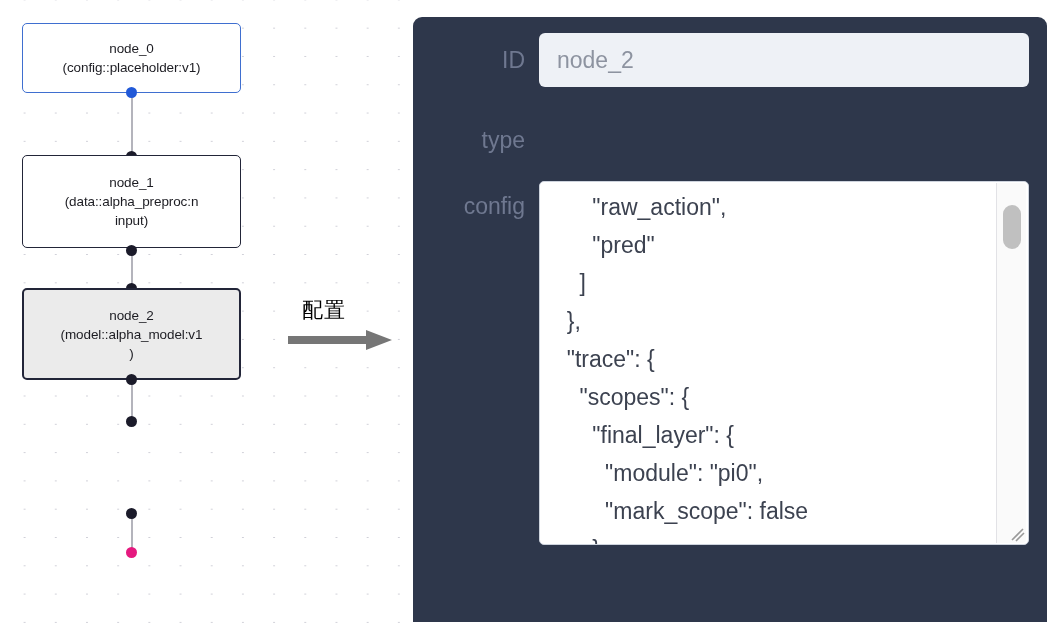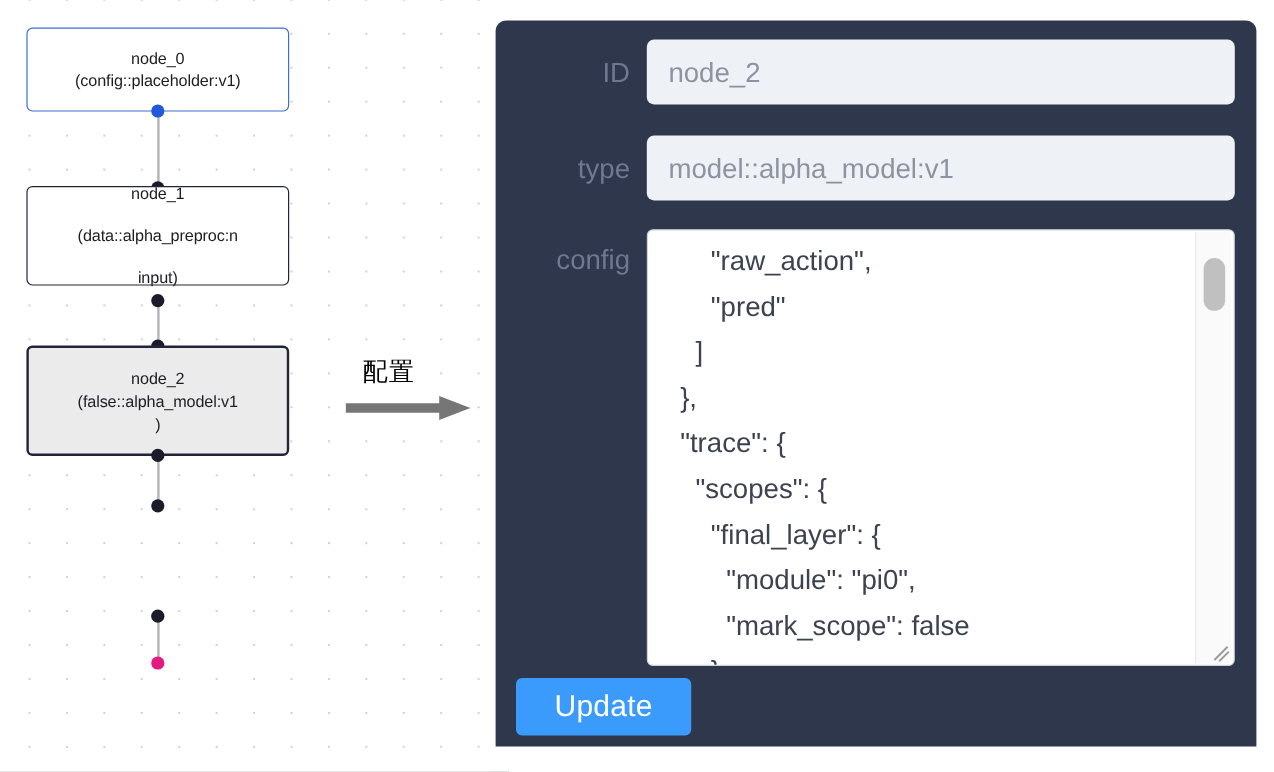--- a/index.html
+++ b/index.html
@@ -46,21 +46,21 @@
     text-align: center;
     color: #1c1c22;
     font-size: 13.5px;
     line-height: 19px;
     letter-spacing: -0.1px;
   }
   .node .n-title { display: block; }
   .node .n-type { display: block; }
 
   .node.n0 { top: 23px;  height: 70px;  border-color: #3f6fd0; border-width: 1.4px; }
-  .node.n1 { top: 155px; height: 83px; gap: 16px; }
+  .node.n1 { top: 155px; height: 93px; }
   .node.n2 { top: 288px; height: 92px; background: #ebebeb; border-width: 2.1px; }
   .node.n3 { top: 420px; height: 93px; }
   .node.n4 { top: 552px; height: 70px;  border-color: #e0359a; border-width: 1.6px; }
 
   
   .edge {
     position: absolute;
     left: 130.5px;
     width: 2px;
     background: #b4b4bc;
@@ -145,21 +145,21 @@
     border-radius: 6px;
     color: #8d93a0;
     font-family: "Liberation Sans", sans-serif;
     font-size: 23px;
     padding: 0 18px;
     outline: none;
   }
 
   #row-id   { left: 0;  top: 16px;  }
   #row-type { left: 0;  top: 96px; border-radius: 15px;  }
-  #row-cfg  { left: 0;  top: 174px; border-radius: 13px; }
+  #row-cfg  { left: 0;  top: 164px; border-radius: 13px; }
 
   #row-id   .field-label,
   #row-type .field-label,
   #row-cfg  .field-label { width: 112px; padding-right: 14px; }
 
   #row-id .field-label   { line-height: 54px; }
   #row-type .field-label { line-height: 54px; }
   #row-cfg .field-label  { line-height: 50px; }
 
   #id-input,
@@ -258,21 +258,21 @@
   <div class="node n1">
     <span class="n-title">node_1</span>
     <span class="n-type">(data::alpha_preproc:n</span>
     <span class="n-type">input)</span>
   </div>
   <div class="port p1-out"></div>
 
   <div class="port p2-in"></div>
   <div class="node n2">
     <span class="n-title">node_2</span>
-    <span class="n-type">(false::alpha_model:v1</span>
+    <span class="n-type">(model::alpha_model:v1</span>
     <span class="n-type">)</span>
   </div>
   <div class="port p2-out"></div>
 
   <div class="port p3-in"></div>
   <div class="port p3-out"></div>
 
   <div class="port magenta p4-in"></div>
 </div>
 
@@ -285,21 +285,20 @@
 
 <div id="config-panel">
 
   <div class="field-row" id="row-id">
     <div class="field-label">ID</div>
     <input class="field-input" id="id-input" type="text" value="node_2" style="">
   </div>
 
   <div class="field-row" id="row-type">
     <div class="field-label">type</div>
-    <input class="field-input" id="type-input" type="text" value="model::alpha_model:v1" style="">
   </div>
 
   <div class="field-row" id="row-cfg">
     <div class="field-label">config</div>
     <div id="config-wrap">
       <textarea id="config-textarea" spellcheck="false" style="">      "raw_action",
       "pred"
     ]
   },
   "trace": {
@@ -311,14 +310,13 @@
       "action_model": {</textarea>
       <div id="config-scrollbar">
         <div id="config-scroll-thumb"></div>
       </div>
       <svg id="config-resize-handle" viewBox="0 0 16 16">
         <path d="M3 14 L14 3 M7 15 L15 7" stroke="#9a9a9a" stroke-width="1.6" fill="none"></path>
       </svg>
     </div>
   </div>
 
-  <button id="update-button">Update</button>
 </div>
 
 </body></html>

